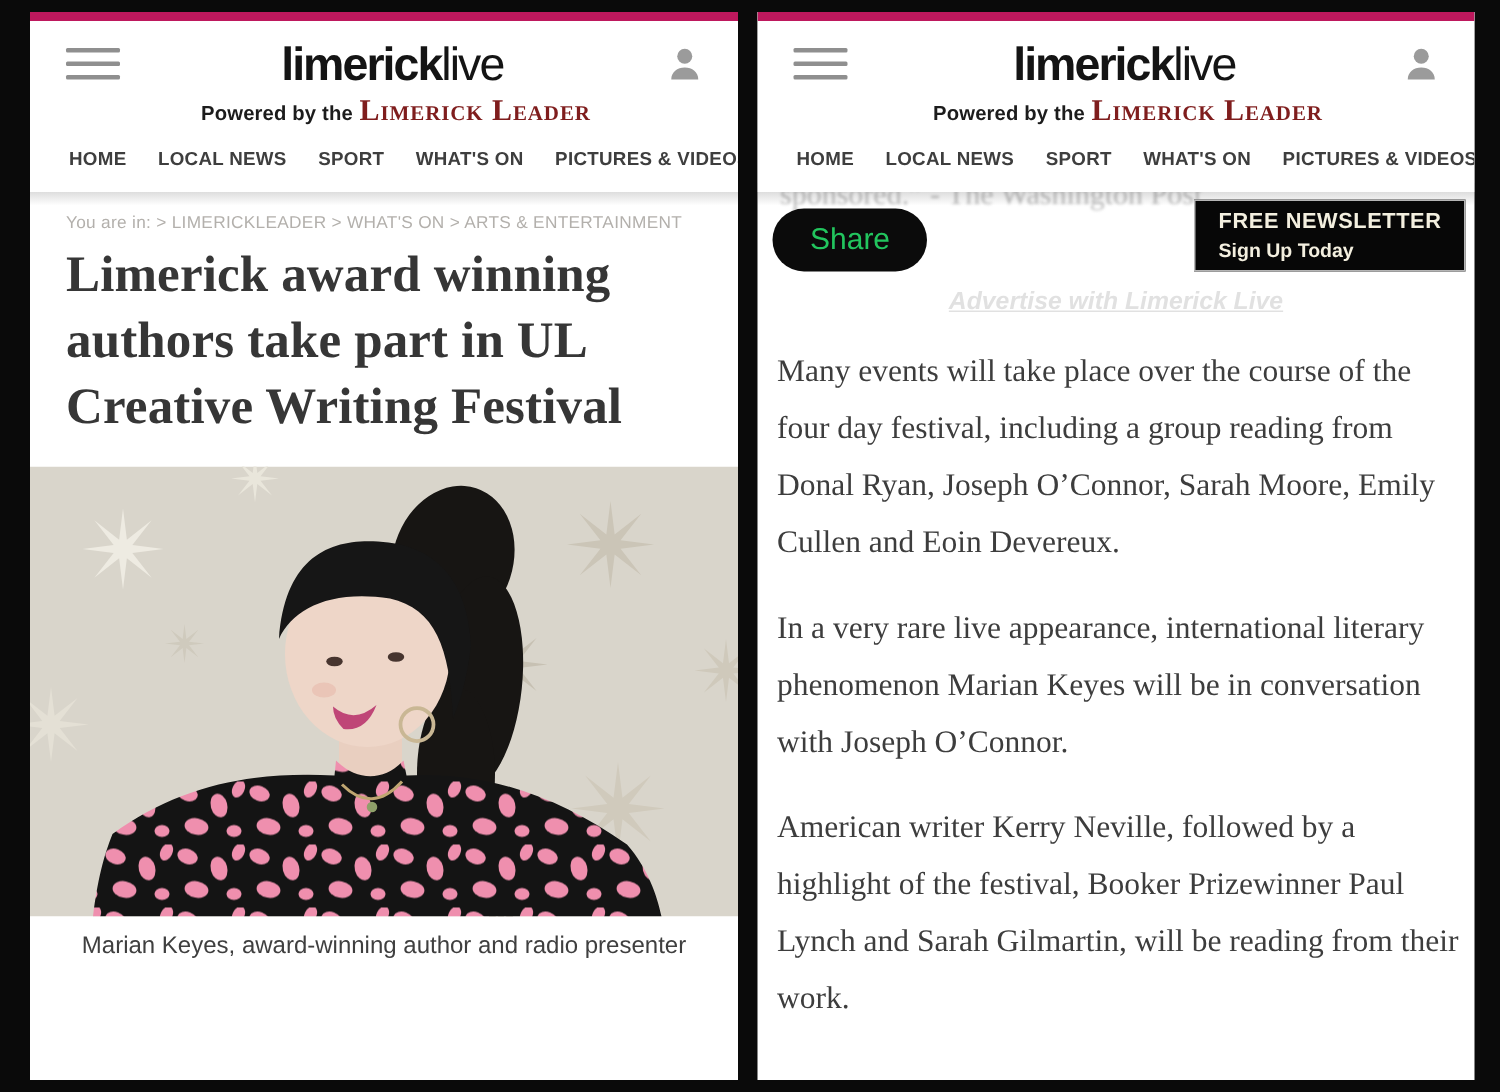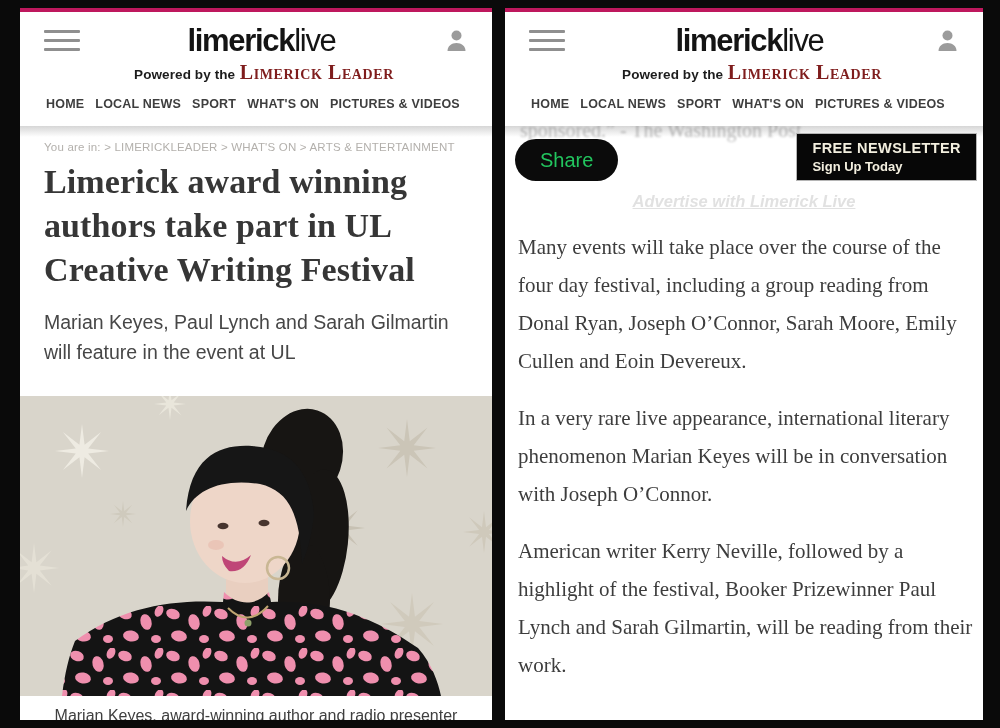--- a/index.html
+++ b/index.html
@@ -6,40 +6,40 @@
     --serif:"Liberation Serif","DejaVu Serif",serif;
     --sans:"Liberation Sans","DejaVu Sans",sans-serif;
   }
   html,body{margin:0;padding:0;}
   body{width:1000px;height:728px;background:#0a0a0a;position:relative;overflow:hidden;font-family:var(--sans);}
   .panel{position:absolute;top:8px;height:712px;background:#fff;overflow:hidden;}
   #panelL{left:20px;width:472px;}
   #panelR{left:505px;width:478px;}
 
   
-  .mast{position:relative;height:114px;background:#fff;z-index:3;border-top:4px solid #be185d;}
+  .mast{position:relative;height:114px;background:#fff;z-index:3;border-top:6px solid #be185d;}
   .mast-top{display:flex;align-items:center;justify-content:space-between;padding:13px 22px 0 24px;}
   .burger{width:36px;display:flex;flex-direction:column;gap:6px;cursor:pointer;}
   .burger i{display:block;height:3px;background:#8f8f8f;border-radius:1px;}
   .logo{font-size:31px;letter-spacing:-1.3px;color:#141414;font-weight:300;line-height:1;}
   .logo b{font-weight:800;}
   .usr{width:27px;height:27px;display:block;}
   .tagline{text-align:center;margin-top:5px;white-space:nowrap;}
   .tg1{font-weight:700;font-size:13.5px;color:#1c1c1c;letter-spacing:0.1px;margin-left:16px;}
   .tg2{font-family:var(--serif);font-variant:small-caps;font-weight:700;font-size:20px;letter-spacing:0.6px;color:#7f1d1d;}
-  .nav{display:flex;gap:11px;padding-left:26px;margin-top:13px;white-space:nowrap;overflow:hidden;text-align:right;}
+  .nav{display:flex;gap:21px;padding-left:26px;margin-top:13px;white-space:nowrap;overflow:hidden;text-align:right;}
   .nav a{font-size:12.5px;font-weight:700;color:#3e3e3e;letter-spacing:0.2px;text-decoration:none;}
   .shade{position:absolute;top:114px;left:0;right:0;height:15px;z-index:2;pointer-events:none;
          background:linear-gradient(rgba(70,70,70,0.30),rgba(255,255,255,0));}
 
   
   .crumbs{margin:15px 24px 0;font-size:11.5px;color:#b3b0ac;letter-spacing:0.2px;white-space:nowrap;overflow:hidden;}
   .headline{font-family:var(--serif);font-weight:700;font-size:34px;line-height:44px;color:#363636;margin:7px 24px 3px;letter-spacing:0.1px;}
   .sub{font-size:19.5px;line-height:30px;color:#474747;margin:15px 24px 0;}
-  figure{margin:29px 0 0;}
+  figure{margin:17px 0 0;}
   figure svg{display:block;}
   figcaption{text-align:center;font-size:16px;color:#3f3f3f;padding:11px 12px 0;}
 
   
   .ghost{position:absolute;top:111px;left:15px;z-index:1;font-family:var(--serif);font-size:20px;
          color:#7d7d7d;opacity:.5;filter:blur(1.1px);white-space:nowrap;}
   .share{position:absolute;top:131px;left:10px;z-index:3;background:#0b0b0b;color:#22c55e;border:none;
          border-radius:24px;padding:9px 25px;font-size:20px;font-family:var(--sans);cursor:pointer;line-height:1.2;}
   .newsbox{position:absolute;top:125px;right:6px;z-index:3;background:#070707;border:1px solid #b5b5b5;
          color:#f3efdf;text-align:left;padding:6px 15px;cursor:pointer;}
@@ -79,21 +79,20 @@
         <a href="#">LOCAL NEWS</a>
         <a href="#">SPORT</a>
         <a href="#">WHAT'S ON</a>
         <a href="#">PICTURES &amp; VIDEOS</a>
       </nav>
     </header>
     <div class="shade"></div>
 
     <div class="crumbs">You are in: &gt; LIMERICKLEADER &gt; WHAT'S ON &gt; ARTS &amp; ENTERTAINMENT</div>
     <h1 class="headline">Limerick award winning authors take part in UL Creative Writing Festival</h1>
-    <p class="sub">Marian Keyes, Paul Lynch and Sarah Gilmartin will feature in the event at UL</p>
 
     <figure>
       <svg viewBox="0 0 472 300" width="472" height="300">
         <defs>
           <path id="star8" d="M0,-1 L0.0957,-0.231 L0.7071,-0.7071 L0.231,-0.0957 L1,0 L0.231,0.0957 L0.7071,0.7071 L0.0957,0.231 L0,1 L-0.0957,0.231 L-0.7071,0.7071 L-0.231,0.0957 L-1,0 L-0.231,-0.0957 L-0.7071,-0.7071 L-0.0957,-0.231 Z"></path>
           <pattern id="spots" width="48" height="42" patternUnits="userSpaceOnUse">
             <rect width="48" height="42" fill="#141414"></rect>
             <ellipse cx="9" cy="8" rx="7" ry="5" fill="#ef8fae" transform="rotate(20 9 8)"></ellipse>
             <ellipse cx="30" cy="16" rx="5.5" ry="8" fill="#ef8fae" transform="rotate(-15 30 16)"></ellipse>
             <ellipse cx="15" cy="30" rx="8" ry="5.5" fill="#ef8fae" transform="rotate(10 15 30)"></ellipse>

